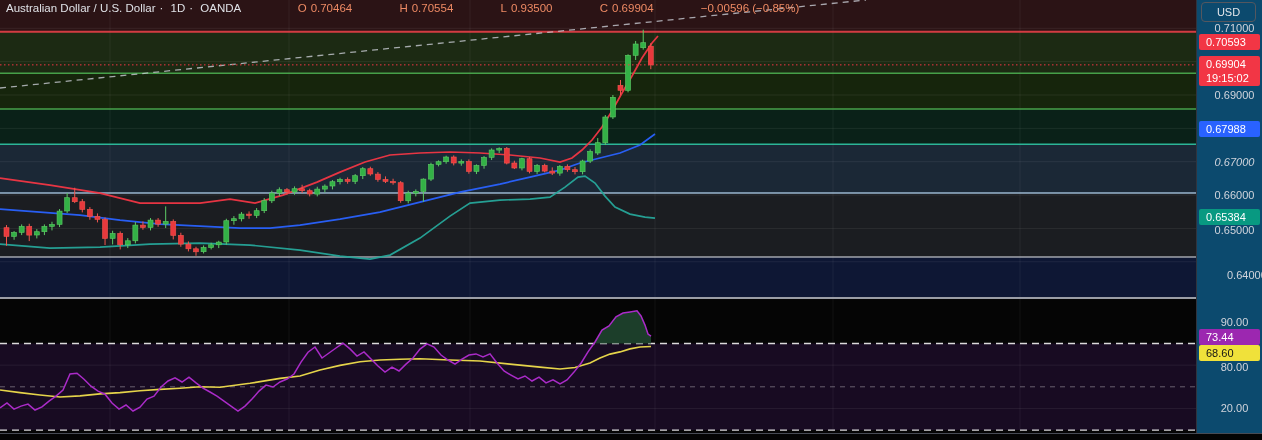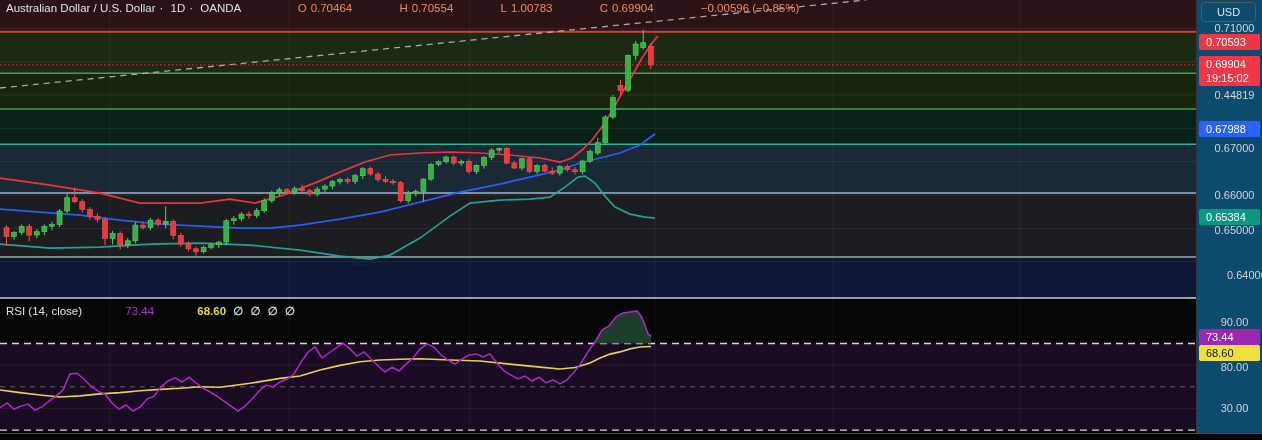--- a/index.html
+++ b/index.html
@@ -278,51 +278,42 @@
       </g>
     </svg>
 
   <div class="overlay legend-row" style="top:2px;">
     <span>Australian Dollar / U.S. Dollar</span><span>·</span>
     <span>1D</span><span>·</span>
     <span>OANDA</span>
     <span class="gap"></span>
     <span class="lv ohlc" style="color: rgb(238, 138, 100);"><span>O</span><span>0.70464</span></span>
     <span class="lv ohlc" style="color: rgb(238, 138, 100); margin-top: 40px;"><span>H</span><span>0.70554</span></span>
-    <span class="lv ohlc" style="color: rgb(238, 138, 100);"><span>L</span><span>1.00783</span></span>
+    <span class="lv ohlc" style="color: rgb(238, 138, 100);"><span>L</span><span>0.93500</span></span>
     <span class="lv ohlc" style="color: rgb(238, 138, 100);"><span>C</span><span>0.69904</span></span>
     <span class="lv ohlc" style="color: rgb(238, 138, 100);">−0.00596 (−0.85%)</span>
   </div>
 
 
-  <div class="overlay legend-row" id="rsi-legend">
-    <span>RSI (14, close)</span>
-    <span class="lv" id="rsi-value" style="color: rgb(178, 54, 207);">73.44</span>
-    <span class="lv" id="rsi-ma" style="color: rgb(232, 217, 63); font-weight: 700;">68.60</span>
-    <span class="empty-set">∅</span>
-    <span class="empty-set">∅</span>
-    <span class="empty-set">∅</span>
-    <span class="empty-set">∅</span>
-  </div>
 
   <div id="axis">
     <div id="usd-btn">USD</div>
   <div class="axis-label" style="top: 21px;">0.71000</div>
       <div class="axis-badge" style="background: rgb(242, 54, 69); color: rgb(255, 255, 255); top: 34px;">0.70593</div>
       <div class="axis-badge twoline" style="background: rgb(242, 54, 69); color: rgb(255, 255, 255); top: 55.5px;">0.69904<div>19:15:02</div></div>
-      <div class="axis-label" style="top: 88px;">0.44819</div>
+      <div class="axis-label" style="top: 88px;">0.69000</div>
       <div class="axis-badge" style="background: rgb(41, 98, 255); color: rgb(255, 255, 255); top: 121px;">0.67988</div>
-      <div class="axis-label" style="top: 141px;">0.67000</div>
+      <div class="axis-label" style="top: 155px; font-style: italic;">0.67000</div>
       <div class="axis-label" style="top: 188px;">0.66000</div>
       <div class="axis-badge" style="background: rgb(8, 153, 129); color: rgb(255, 255, 255); top: 209px;">0.65384</div>
       <div class="axis-label" style="top: 223px;">0.65000</div>
       <div class="axis-label" style="top: 268px; padding-left: 30px;">0.64000</div>
       <div class="axis-label" style="top: 315px;">90.00</div>
       <div class="axis-badge" style="background: rgb(156, 39, 176); color: rgb(255, 255, 255); top: 329px;">73.44</div>
       <div class="axis-badge" style="background: rgb(240, 225, 58); color: rgb(20, 20, 20); top: 345px;">68.60</div>
       <div class="axis-label" style="top: 360px;">80.00</div>
-      <div class="axis-label" style="top: 401px;">30.00</div>
+      <div class="axis-label" style="top: 401px;">20.00</div>
     </div>
 
   <div class="sep" style="top:297px;width:1196px;height:1.5px;background:#9b9ea6;"></div>
   <div class="sep" style="top:432.5px;width:1262px;height:1px;background:#474b54;"></div>
   <div class="sep" style="top:433.5px;width:1262px;height:6.5px;background:#040404;"></div>
 </div>
 
 </body></html>

